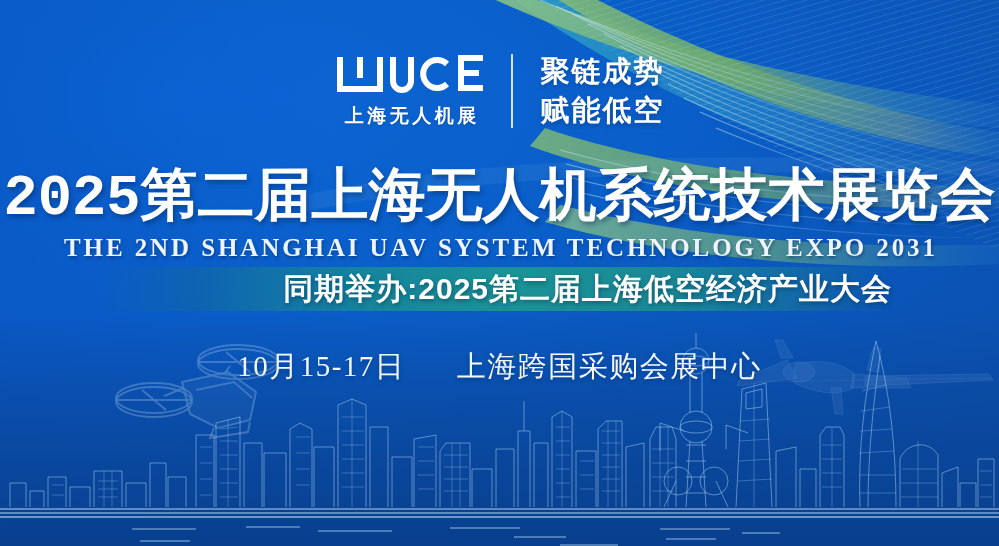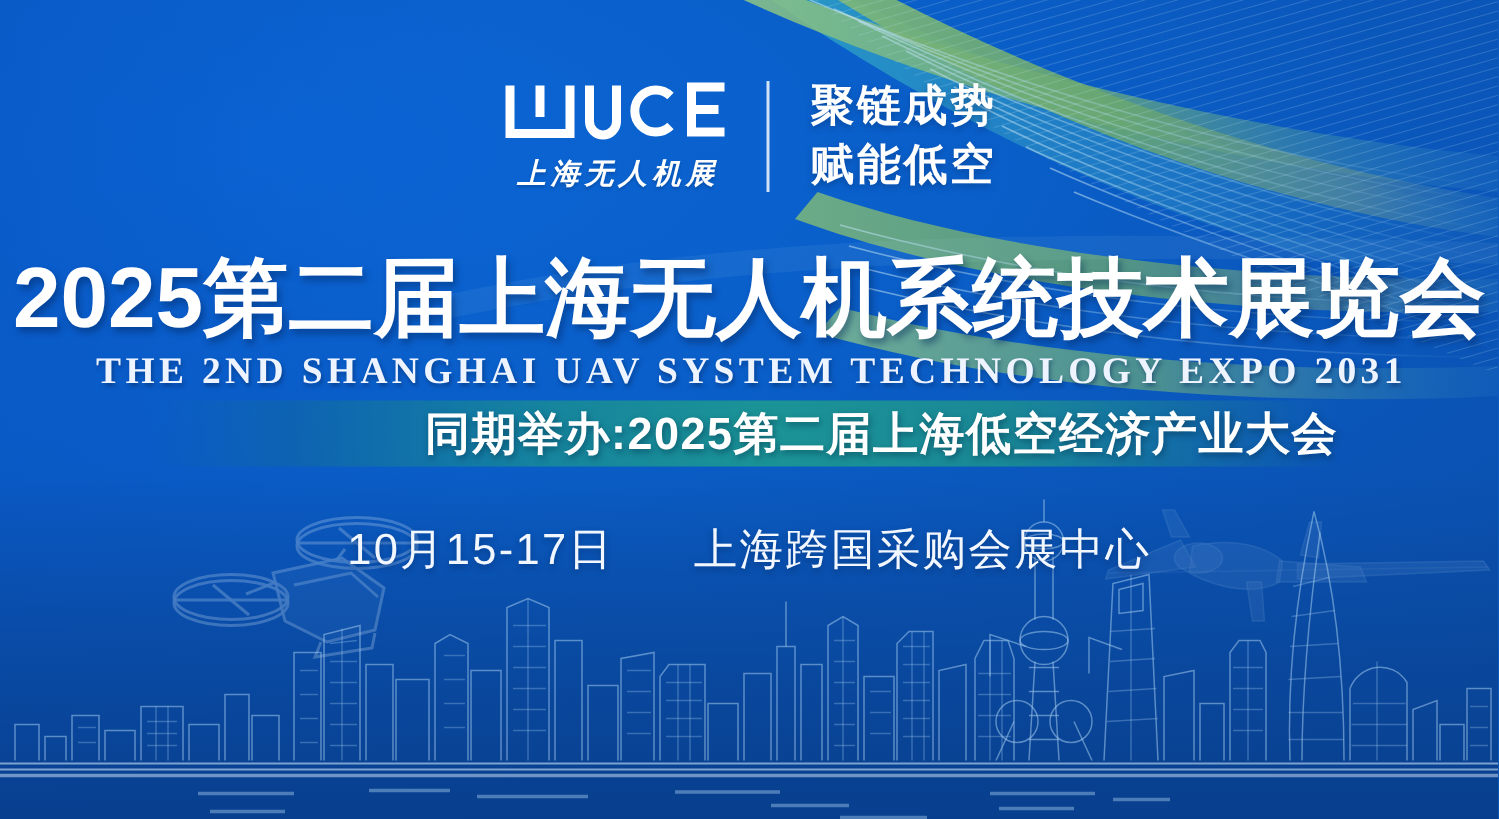--- a/index.html
+++ b/index.html
@@ -46,21 +46,20 @@
     gap:22px;
   }
   .logo-block { display:flex; flex-direction:column; align-items:center; }
   .logo-mark { width:152px; height:44px; display:block; }
   .logo-cn {
     margin-top:7px;
     font-size:19px; font-weight:700; color:#ffffff;
     letter-spacing:3.5px; text-indent:3.5px;
     white-space:nowrap;
     text-shadow:0 1px 2px rgba(4,40,95,.35);
-    font-style:italic;
   }
   .divider-v {
     width:2px; height:74px;
     background:rgba(255,255,255,.82);
     margin:0 6px 0 2px;
   }
   .slogan {
     display:flex; flex-direction:column; gap:2px;
     color:#ffffff; font-weight:700;
     font-size:29px; line-height:1.26;
@@ -68,21 +67,21 @@
     white-space:nowrap;
     text-shadow:0 2px 4px rgba(4,40,95,.38);
   }
 
   
   .title-wrap {
     position:absolute; left:0; right:0; top:170px;
     text-align:center;
   }
   .title-cn {
-    font-family:Liberation Sans, sans-serif;
+    font-family:Liberation Mono, monospace;
     font-size:57px; font-weight:700; color:#ffffff;
     letter-spacing:0px;
     line-height:1.02;
     white-space:nowrap;
     text-shadow:2px 3px 5px rgba(3,36,88,.45);
     transform:scaleX(1.0);
   }
   .title-en {
     margin-top:6px;
     font-family:"Liberation Serif", serif;
@@ -115,20 +114,21 @@
 
   
   .datebar {
     position:absolute; left:0; right:0; top:347px;
     text-align:center;
     color:#f2f7ff;
     font-size:29px; font-weight:400;
     letter-spacing:1.5px;
     white-space:nowrap;
     text-shadow:0 2px 4px rgba(3,36,88,.45);
+    font-family:Liberation Serif, serif;
   }
   .datebar .gap { display:inline-block; width:34px; }
 </style>
 </head>
 <body>
 
 <div id="banner">
 
   <div class="bg-left-wash"></div>
 

